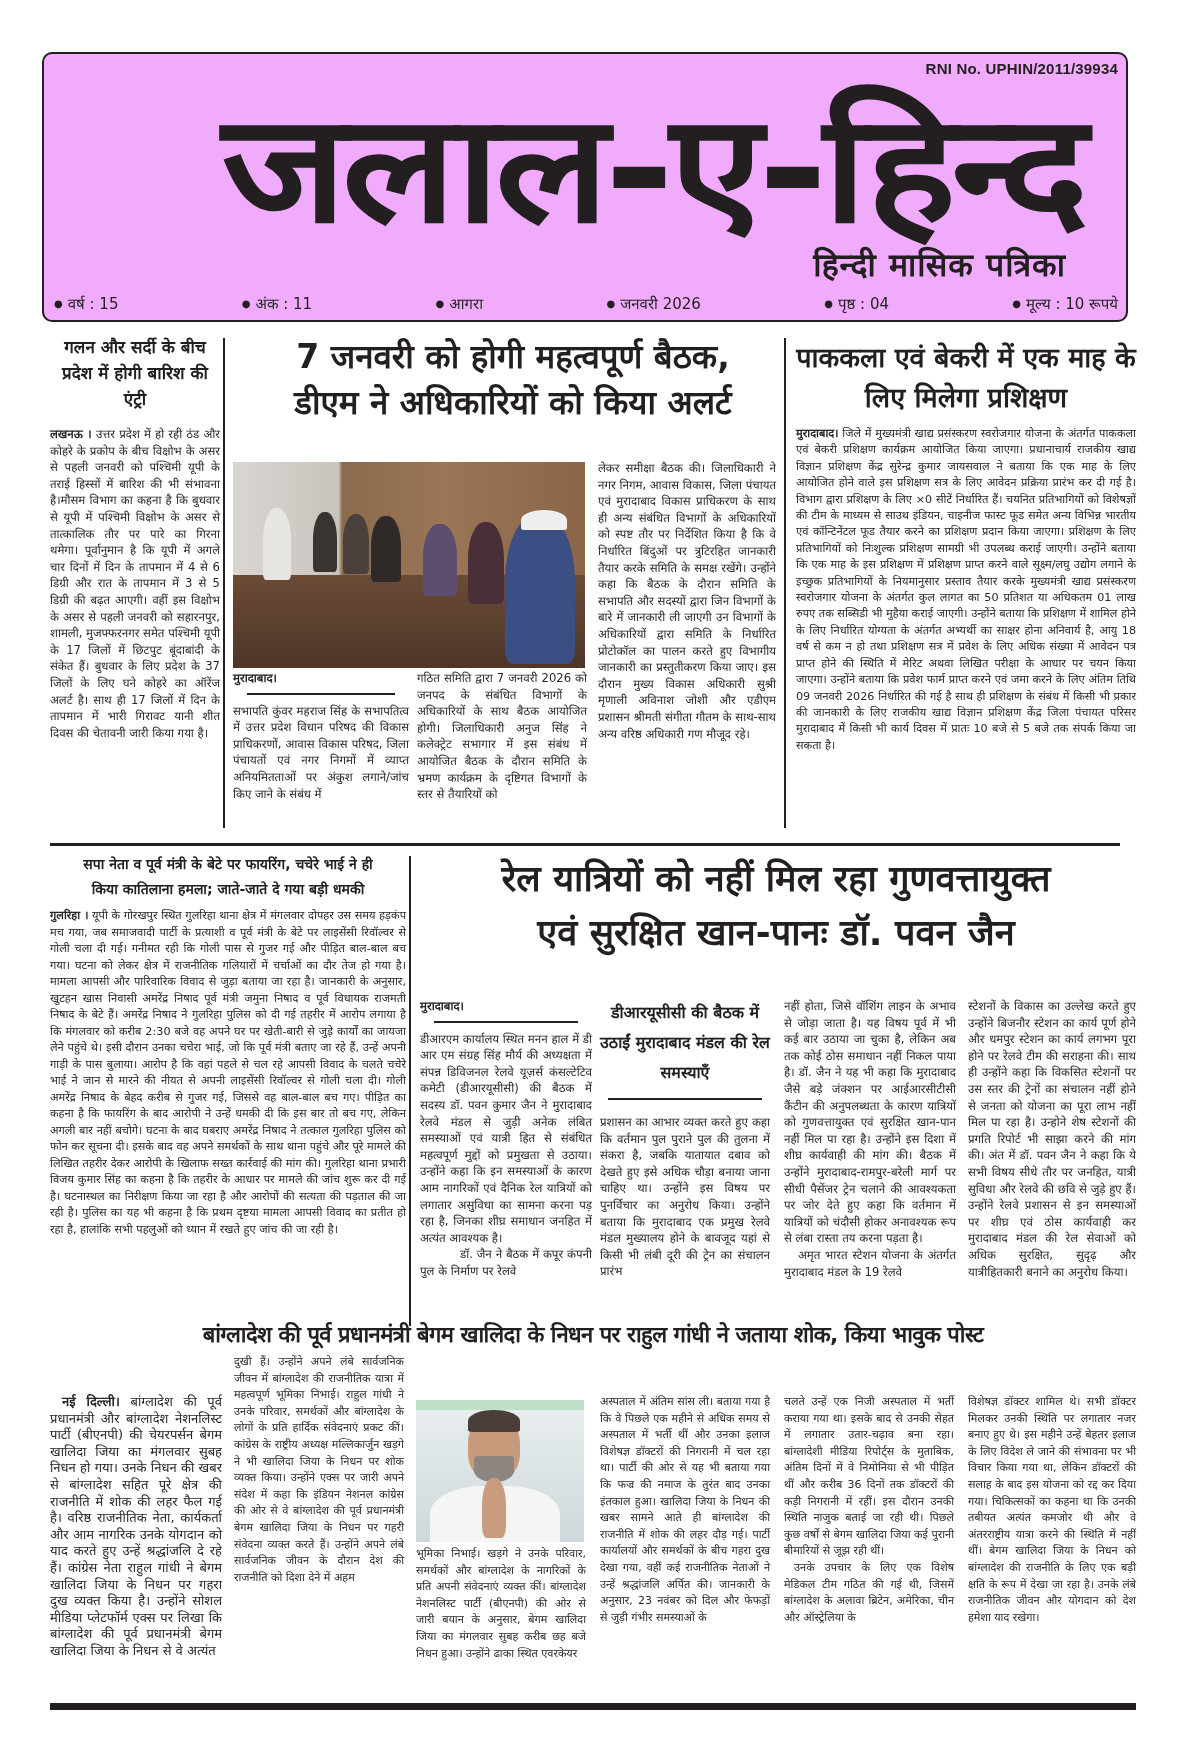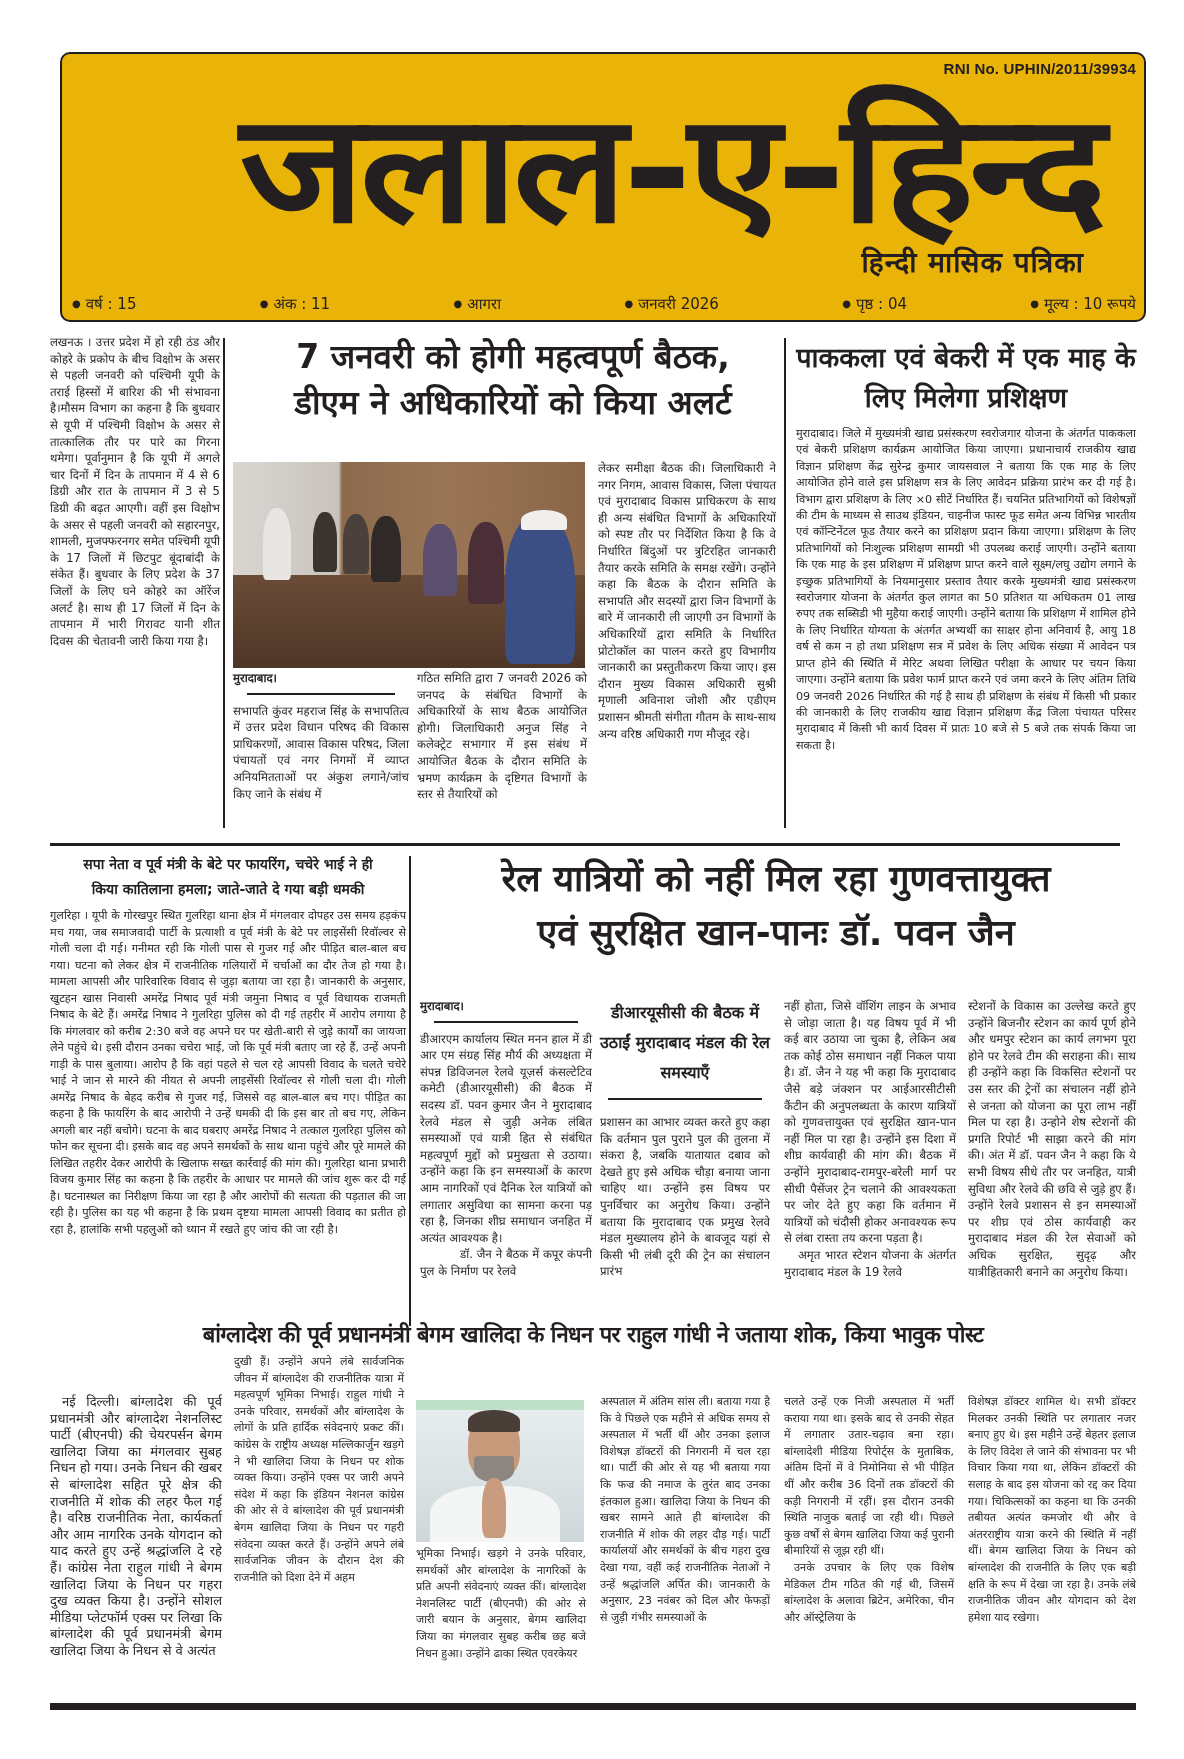--- a/index.html
+++ b/index.html
@@ -1,46 +1,46 @@
 <!DOCTYPE html>
 <html><head>
 <meta charset="utf-8">
 <style>
   * { box-sizing: border-box; margin: 0; padding: 0; }
   html, body { width: 1184px; height: 1759px; background: #ffffff; overflow: hidden; }
   body { position: relative; font-family: "DejaVu Sans", "Liberation Sans", sans-serif; color: #231f20; }
 
   .masthead {
-    position: absolute; left: 60px; top: 52px; width: 1086px; height: 270px;
-    border: 2px solid #231f20; border-radius: 10px; background: #eab308;
+    position: absolute; left: 42px; top: 52px; width: 1086px; height: 270px;
+    border: 2px solid #231f20; border-radius: 10px; background: #f0abfc;
   }
   .rni { position: absolute; right: 8px; top: 6px; font-family: "Liberation Sans", sans-serif; font-weight: bold; font-size: 15px; letter-spacing: 0.2px; }
   .title {
     position: absolute; left: 60px; top: 30px; width: 980px; text-align: center;
     font-family: "DejaVu Sans", sans-serif; font-weight: 900; font-size: 150px; line-height: 170px;
     letter-spacing: -4px; color: #231f20; transform: scaleX(1.12); transform-origin: left;
   }
   .subtitle {
     position: absolute; right: 60px; top: 188px; font-family: "DejaVu Sans", sans-serif;
-    font-weight: bold; font-size: 28px; color: #231f20; letter-spacing: 1px;
+    font-weight: bold; font-size: 32px; color: #231f20; letter-spacing: 1px;
   }
   .meta-row {
     position: absolute; left: 10px; right: 8px; bottom: 4px; height: 26px;
     display: flex; justify-content: space-between; align-items: center;
     font-family: "DejaVu Sans", sans-serif; font-size: 15px;
   }
   .meta-row span::before { content: "\25CF"; font-size: 10px; margin-right: 5px; vertical-align: 2px; }
 
   .col { position: absolute; }
   .hd { font-family: "DejaVu Sans", sans-serif; font-weight: bold; color: #231f20; text-align: center; }
   .body-text {
     font-family: "DejaVu Sans", sans-serif; font-size: 11.6px; line-height: 16.6px;
     text-align: justify; color: #2a2627;
   }
-  .body-text b { font-weight: normal; }
+  .body-text b { font-weight: bold; }
   .vrule { position: absolute; width: 2px; background: #231f20; }
   .hrule { position: absolute; height: 3px; background: #231f20; }
   .thin-rule { height: 2px; background: #231f20; margin: 6px 14px 8px 14px; }
 
   .photo { position: absolute; overflow: hidden; }
   .meeting-photo {
     background:
       linear-gradient(180deg, transparent 0, transparent 55%, #6a4b36 55%, #4e3627 100%),
       linear-gradient(90deg, #d9d6d2 0, #c9c3bc 30%, #8b6a4d 31%, #9a7656 60%, #8a6548 100%);
   }
@@ -69,20 +69,21 @@
     <span>वर्ष : 15</span>
     <span>अंक : 11</span>
     <span>आगरा</span>
     <span>जनवरी 2026</span>
     <span>पृष्ठ : 04</span>
     <span>मूल्य : 10 रूपये</span>
   </div>
 </header>
 
 <article class="col" style="left:50px; top:334px; width:170px;">
+  <h2 class="hd" style="font-size:17px; line-height:26px; margin-bottom:14px;">गलन और सर्दी के बीच प्रदेश में होगी बारिश की एंट्री</h2>
   <p class="body-text">
     <b>लखनऊ ।</b>
     <span>उत्तर प्रदेश में हो रही ठंड और कोहरे के प्रकोप के बीच विक्षोभ के असर से पहली जनवरी को पश्चिमी यूपी के तराई हिस्सों में बारिश की भी संभावना है।मौसम विभाग का कहना है कि बुधवार से यूपी में पश्चिमी विक्षोभ के असर से तात्कालिक तौर पर पारे का गिरना थमेगा। पूर्वानुमान है कि यूपी में अगले चार दिनों में दिन के तापमान में 4 से 6 डिग्री और रात के तापमान में 3 से 5 डिग्री की बढ़त आएगी। वहीं इस विक्षोभ के असर से पहली जनवरी को सहारनपुर, शामली, मुजफ्फरनगर समेत पश्चिमी यूपी के 17 जिलों में छिटपुट बूंदाबांदी के संकेत हैं। बुधवार के लिए प्रदेश के 37 जिलों के लिए घने कोहरे का ऑरेंज अलर्ट है। साथ ही 17 जिलों में दिन के तापमान में भारी गिरावट यानी शीत दिवस की चेतावनी जारी किया गया है।</span>
   </p>
 </article>
 
 <div class="vrule" style="left:223px; top:338px; height:490px;"></div>
 
 <article class="col" style="left:228px; top:334px; width:570px;">
   <h1 class="hd" style="font-size:33px; line-height:46px;">

